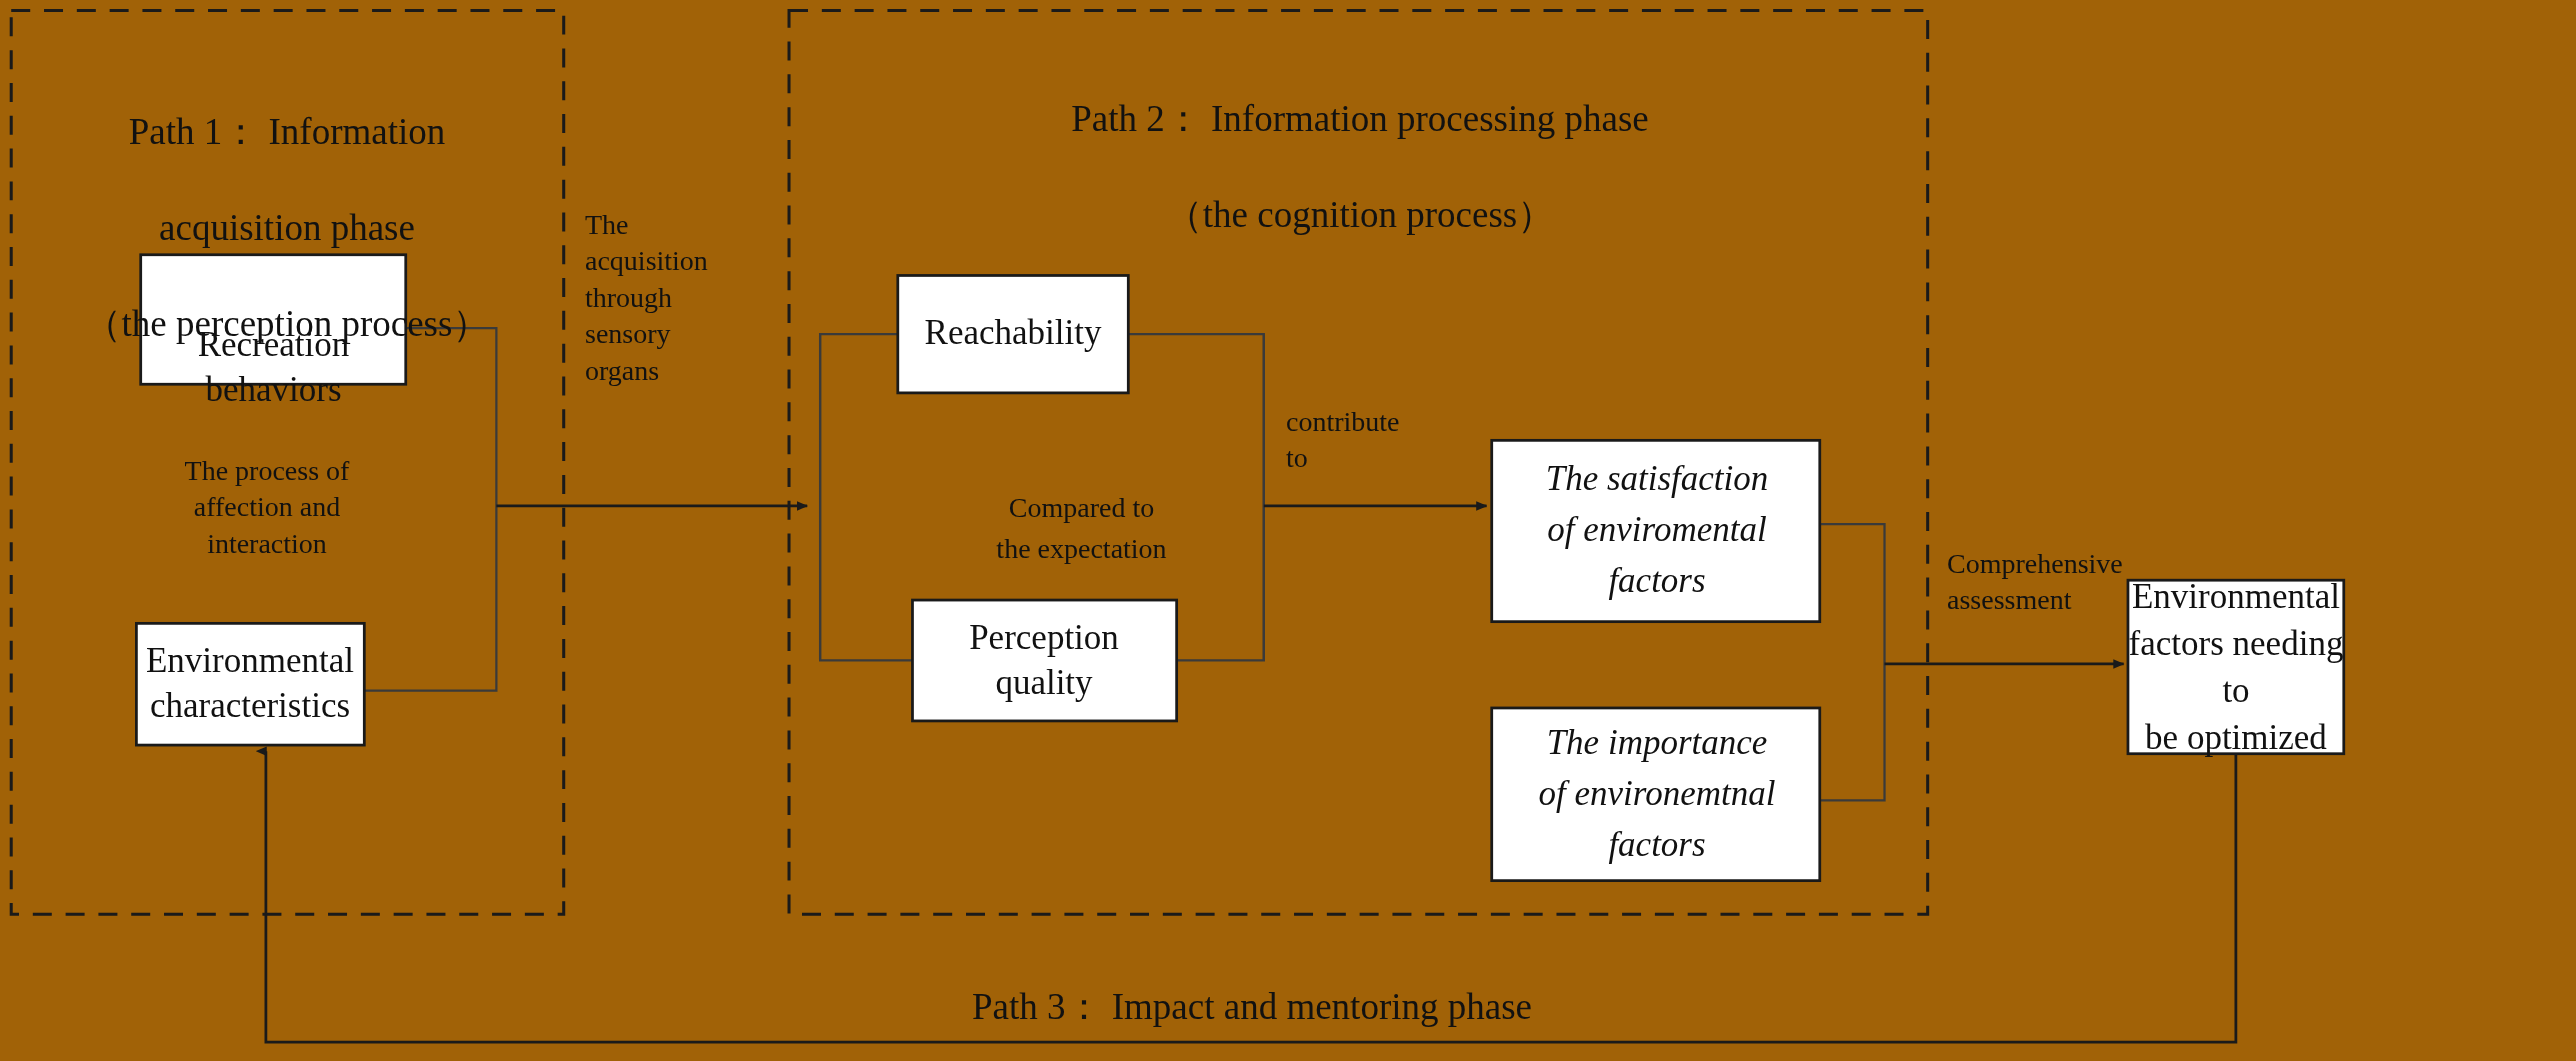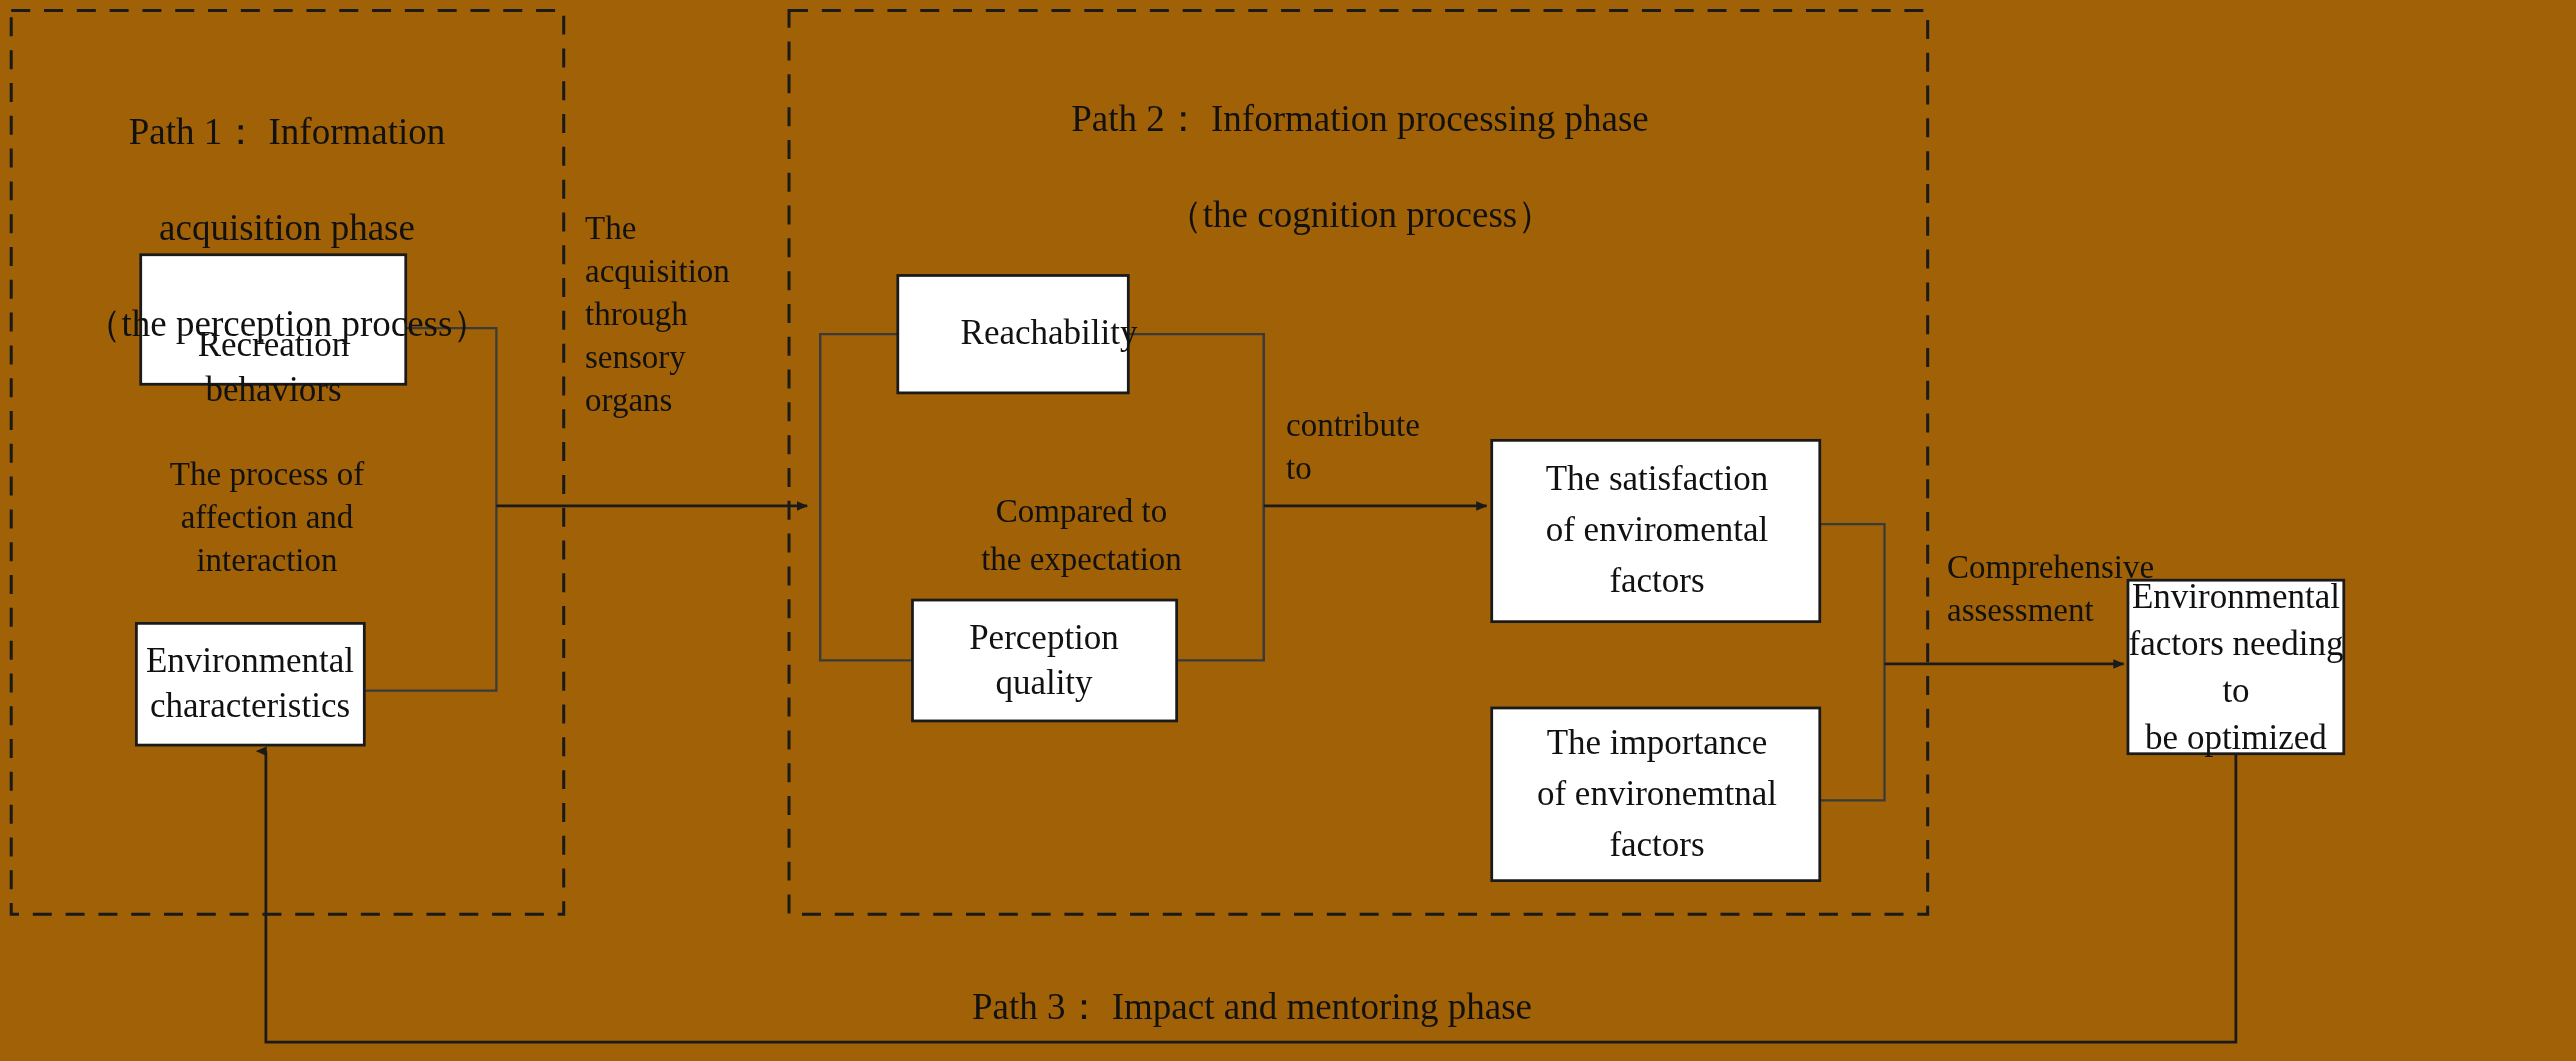--- a/index.html
+++ b/index.html
@@ -18,22 +18,22 @@
   .node-rect{fill:#ffffff;stroke:#1a1a1a;stroke-width:3.2;}
   .conn{fill:none;stroke:#1a1a1a;stroke-width:3.2;}
   .conn-thin{fill:none;stroke:#3a3a3a;stroke-width:2.6;}
 
   .txt{position:absolute;white-space:pre-line;}
   .node-label{
     display:flex;align-items:center;justify-content:center;
     text-align:center;line-height:1.28;
     font-size:35px;
   }
-  .node-label.just{text-align:center;}
-  .free-label{font-size:33px;line-height:1.30;}
+  .node-label.just{text-align:center;font-style:italic;}
+  .free-label{font-size:28px;line-height:1.30;}
   .free-center{text-align:center;margin-top:30px;}
   .free-left{text-align:left;}
   .phase-title{font-size:37px;line-height:1.30;text-align:center;}
   .path3-title{font-size:37px;text-align:center;}
 </style>
 </head>
 <body>
 
 <div id="diagram-root">
 
@@ -89,21 +89,21 @@
     <div>Path 2： Information processing phase</div>
     <div>（the cognition process）</div>
   </div>
 
   <div class="txt node-label" style="left:141px;top:255px;width:265px;height:129px;margin-top:48px;">Recreation
 behaviors</div>
 
   <div class="txt node-label" style="left:129px;top:623px;width:242px;height:122px;">Environmental
 characteristics</div>
 
-  <div class="txt node-label" style="left:898px;top:275px;width:230px;height:117px;padding-left:36px;">Reachability</div>
+  <div class="txt node-label" style="left:898px;top:275px;width:230px;height:117px;">Reachability</div>
 
   <div class="txt node-label" style="left:912px;top:600px;width:264px;height:121px;">Perception
 quality</div>
 
   <div class="txt node-label just" style="left:1506px;top:440px;width:302px;height:181px;line-height:1.45;">The  satisfaction
 of  enviromental
 factors</div>
 
   <div class="txt node-label just" style="left:1506px;top:708px;width:302px;height:173px;line-height:1.45;">The importance
 of environemtnal

